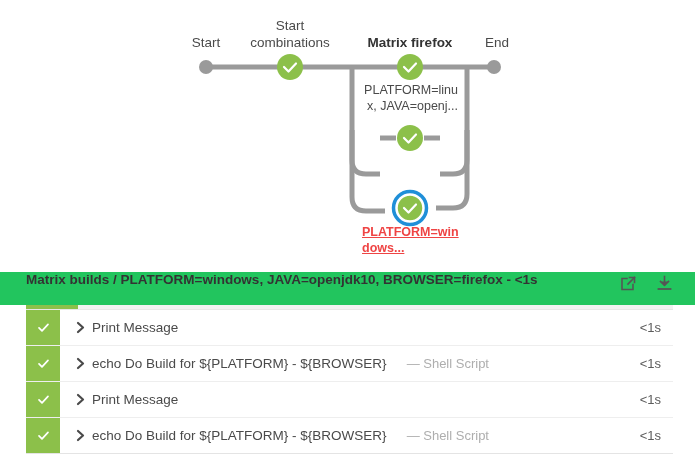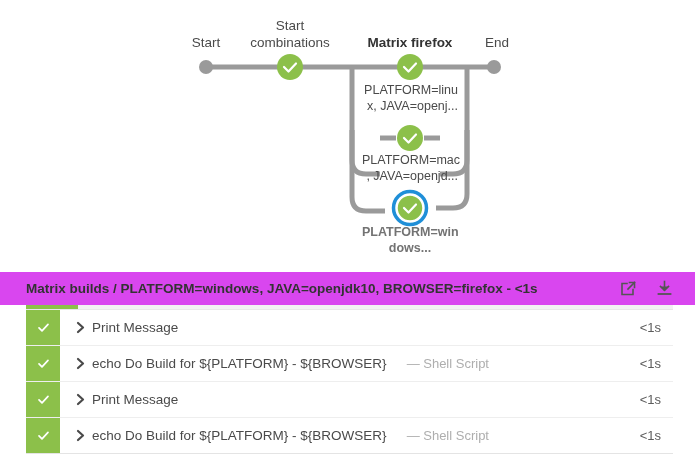--- a/index.html
+++ b/index.html
@@ -42,37 +42,38 @@
   .branch-label {
     position: absolute;
     font-size: 12.5px;
     color: #4a4a4a;
     line-height: 16px;
     text-align: right;
     width: 96px;
   }
   .branch-label.selected {
     font-weight: bold;
-    text-align: center;
-    color: #737373;
+    text-align: left;
+    color: #ef4444;
+    text-decoration: underline;
   }
 
   
   #log-panel {
     position: absolute;
     left: 0;
     top: 272px;
     width: 695px;
   }
   #log-header {
     display: flex;
-    align-items: center;
+    align-items: flex-start;
     padding: 0 20px 0 26px;
     height: 33px;
-    background: #d946ef;
+    background: #22c55e;
   }
   #log-header-title {
     font-size: 13.5px;
     font-weight: bold;
     color: #333333;
     flex: 1;
     white-space: nowrap;
     overflow: hidden;
   }
   .header-icon {
@@ -216,22 +217,20 @@
   <div class="stage-label" style="left:240px; top:17px; width:100px;">Start
 combinations</div>
 
   <div class="stage-label current" style="left:355px; top:34px; width:110px;">Matrix firefox</div>
 
   <div class="stage-label" style="left:468px; top:34px; width:58px;">End</div>
 
   <div class="branch-label" style="left:362px; top:82px;">PLATFORM=linu
 x, JAVA=openj...</div>
 
-  <div class="branch-label" style="left:362px; top:152px;">PLATFORM=mac
-, JAVA=openjd...</div>
 
   <div class="branch-label selected" style="left:362px; top:224px;">PLATFORM=win
 dows...</div>
 </div>
 
 <div id="log-panel">
 
   <div id="log-header">
     <div id="log-header-title">Matrix builds / PLATFORM=windows, JAVA=openjdk10, BROWSER=firefox - &lt;1s</div>
 

